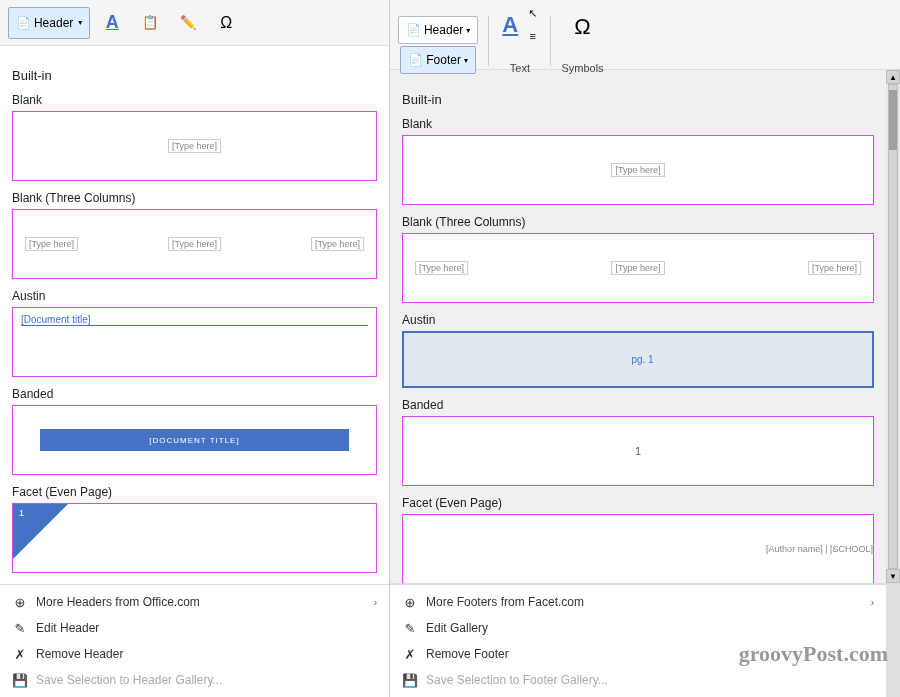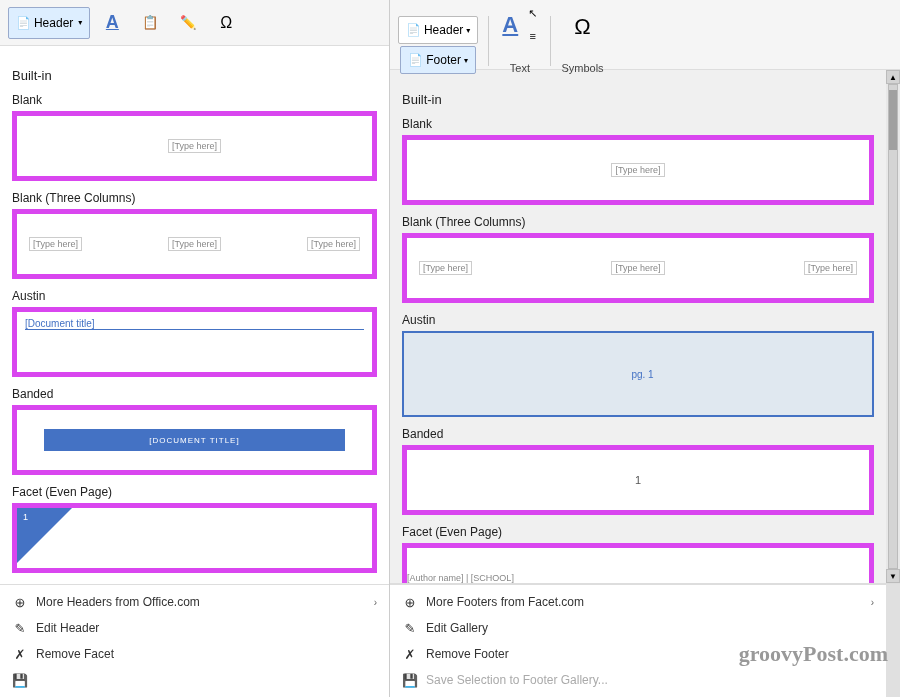--- a/index.html
+++ b/index.html
@@ -84,21 +84,21 @@
     }
 
     .item-label {
       font-size: 12px;
       color: #222;
       margin-bottom: 4px;
       margin-top: 10px;
     }
 
     .preview-box {
-      border: 5px solid #d946ef;
+      border: 1px solid #d946ef;
       background: #fff;
       width: 100%;
       height: 70px;
       display: flex;
       align-items: center;
       justify-content: center;
       margin-bottom: 4px;
       position: relative;
     }
 
@@ -437,24 +437,25 @@
       <span class="footer-icon">⊕</span>
       <span>More Headers from Office.com</span>
       <span class="footer-arrow">›</span>
     </div>
     <div class="footer-item">
       <span class="footer-icon">✎</span>
       <span>Edit Header</span>
     </div>
     <div class="footer-item">
       <span class="footer-icon">✗</span>
-      <span>Remove Facet</span>
+      <span>Remove Header</span>
     </div>
     <div class="footer-item disabled">
       <span class="footer-icon">💾</span>
+      <span>Save Selection to Header Gallery...</span>
     </div>
   </div>
 </div>
 
 <div class="right-outer">
 
   <div class="right-toolbar">
     <div class="right-toolbar-group">
       <button class="rt-btn">
         <span>📄</span>
@@ -501,31 +502,31 @@
       </div>
 
       <div class="item-label">Blank (Three Columns)</div>
       <div class="preview-box three-col">
         <span class="preview-placeholder">[Type here]</span>
         <span class="preview-placeholder">[Type here]</span>
         <span class="preview-placeholder">[Type here]</span>
       </div>
 
       <div class="item-label">Austin</div>
-      <div class="preview-box austin-selected" style="height:86px; border:2px solid #4472c4; align-items:center; justify-content:center;padding-left:9px;">
+      <div class="preview-box austin-selected" style="height:57px; border:2px solid #4472c4; align-items:center; justify-content:center;padding-left:9px;">
         <span style="font-size:10px; color:#4472c4;">pg. 1</span>
       </div>
 
       <div class="item-label">Banded</div>
       <div class="preview-box" style="align-items:center; justify-content:center;">
         <span style="font-size:11px; color:#555;">1</span>
       </div>
 
       <div class="item-label">Facet (Even Page)</div>
-      <div class="preview-box" style="align-items:center; justify-content:flex-start;">
+      <div class="preview-box" style="align-items:center; justify-content:flex-end;">
         <span style="font-size:9px; color:#888;">[Author name] | [SCHOOL]</span>
       </div>
 
     </div>
 
     <div class="scrollbar-vert">
       <div class="sv-arrow">▲</div>
       <div class="sv-track">
         <div class="sv-thumb"></div>
       </div>

